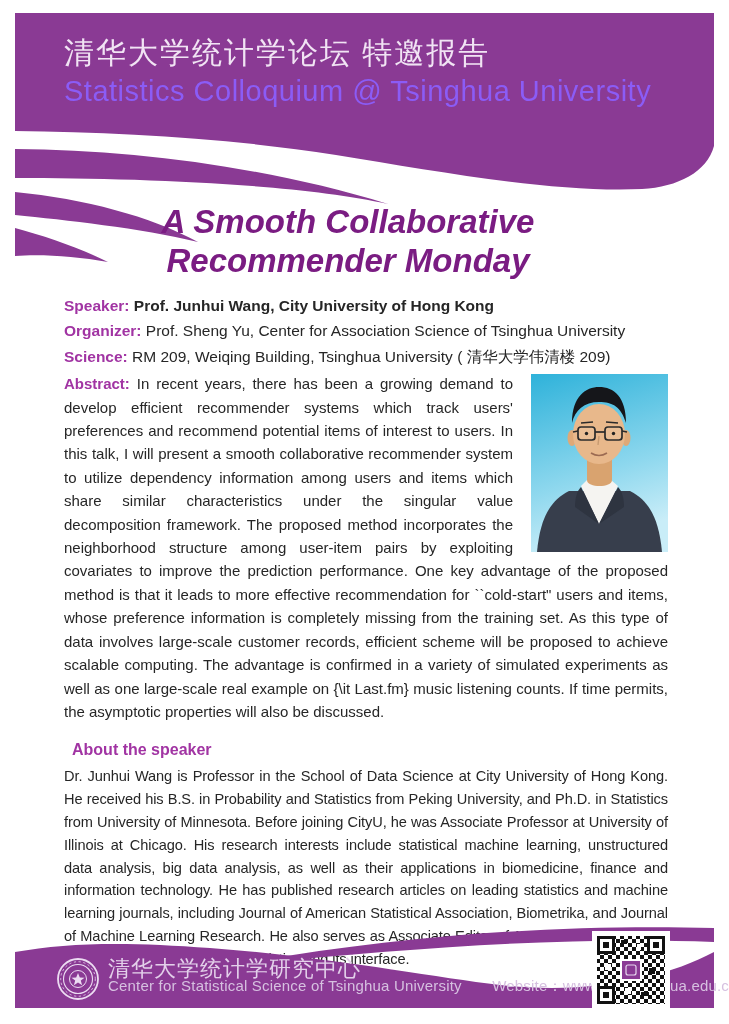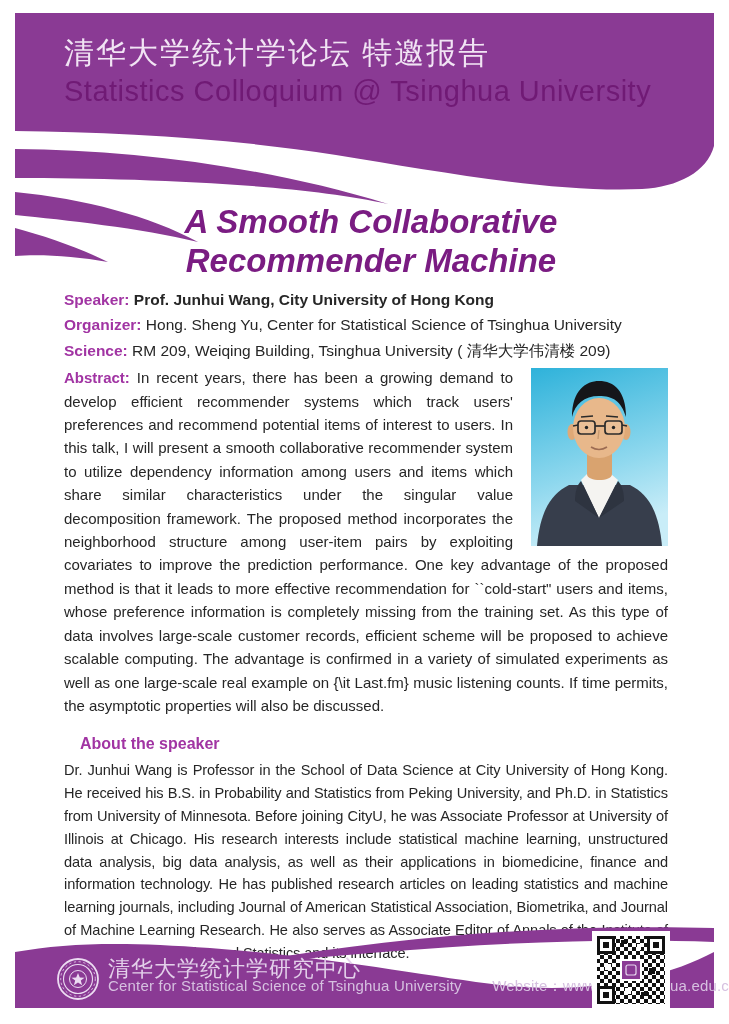--- a/index.html
+++ b/index.html
@@ -9,42 +9,42 @@
   }
   svg{display:block;}
   
   .header-art{position:absolute;left:0;top:0;width:729px;height:280px;}
   .header-zh{
     position:absolute;left:64px;top:33px;width:620px;
     font-size:30px;color:#f1e4f4;letter-spacing:2px;font-weight:400;
   }
   .header-en{
     position:absolute;left:64px;top:75px;width:640px;
-    font-size:29px;color:#701a75;letter-spacing:0.5px;font-weight:400;
+    font-size:29px;color:#8b5cf6;letter-spacing:0.5px;font-weight:400;
   }
   
   .talk-title{
-    position:absolute;left:69px;top:202px;width:604px;text-align:center;
+    position:absolute;left:46px;top:202px;width:604px;text-align:center;
     font-size:33px;line-height:39px;font-weight:bold;font-style:italic;color:#7a1c82;
     letter-spacing:0px;
   }
   
-  .content{position:absolute;left:64px;top:287px;width:604px;color:#262626;}
+  .content{position:absolute;left:64px;top:293px;width:604px;color:#262626;}
   .inforow{font-size:15.5px;line-height:25.4px;white-space:nowrap;}
   .plabel{color:#a134a3;font-weight:bold;}
   .val{color:#262626;}
   .bold{font-weight:bold;}
   p.abstract{
     margin:3px 0 16px 0;font-size:15px;line-height:23.4px;text-align:justify;color:#262626;
   }
   .photo-wrap{
     float:right;width:137px;height:178px;margin:2px 0 6px 18px;
   }
   .about-head{
-    margin:14px 0 4px 16px;font-size:16px;line-height:22px;color:#a134a3;font-weight:bold;clear:both;
+    margin:14px 0 4px 8px;font-size:16px;line-height:22px;color:#a134a3;font-weight:bold;clear:both;
   }
   p.bio{
     margin:2px 0 0 0;font-size:14.6px;line-height:22.8px;text-align:justify;
     letter-spacing:-0.1px;color:#262626;
   }
   
   .footer-art{position:absolute;left:0;top:890px;width:729px;height:134px;}
   .logo{position:absolute;left:56px;top:957px;width:44px;height:44px;}
   .footer-zh{
     position:absolute;left:108px;top:954px;font-size:22px;color:#e3d0ea;letter-spacing:1px;
@@ -64,32 +64,32 @@
     <path fill="#8a3a94" d="M15,13 L714,13 L714,146 C707,172 678,187 642,189 C556,193 440,172 336,155 C237,139 118,132 15,131 Z"></path>
     <path fill="#8a3a94" d="M15,149 C135,150 268,167 388,204 C300,184 140,178 15,178 Z"></path>
     <path fill="#8a3a94" d="M15,192 C85,199 150,216 198,242 C140,228 65,220 15,215 Z"></path>
     <path fill="#8a3a94" d="M15,228 C45,236 80,248 108,262 C75,256 40,254 15,256 Z"></path>
   </svg>
   <div class="header-zh">清华大学统计学论坛  特邀报告</div>
   <div class="header-en">Statistics Colloquium @ Tsinghua University</div>
 
   <div class="talk-title">
     <div>A Smooth Collaborative</div>
-    <div>Recommender Machine</div>
+    <div>Recommender Monday</div>
   </div>
 
   <div class="content">
 
     <div class="inforow">
       <span class="plabel">Speaker:</span>
       <span class="val bold">Prof. Junhui Wang, City University of Hong Kong</span>
     </div>
     <div class="inforow">
       <span class="plabel">Organizer:</span>
-      <span class="val">Hong. Sheng Yu, Center for Statistical Science of Tsinghua University</span>
+      <span class="val">Prof. Sheng Yu, Center for Association Science of Tsinghua University</span>
     </div>
     <div class="inforow">
       <span class="plabel">Science:</span>
       <span class="val">RM 209, Weiqing Building, Tsinghua University ( 清华大学伟清楼 209)</span>
     </div>
 
     <p class="abstract">
       <span class="photo-wrap">
         <svg viewBox="0 0 137 178" width="137" height="178" xmlns="http://www.w3.org/2000/svg">
           <defs>

